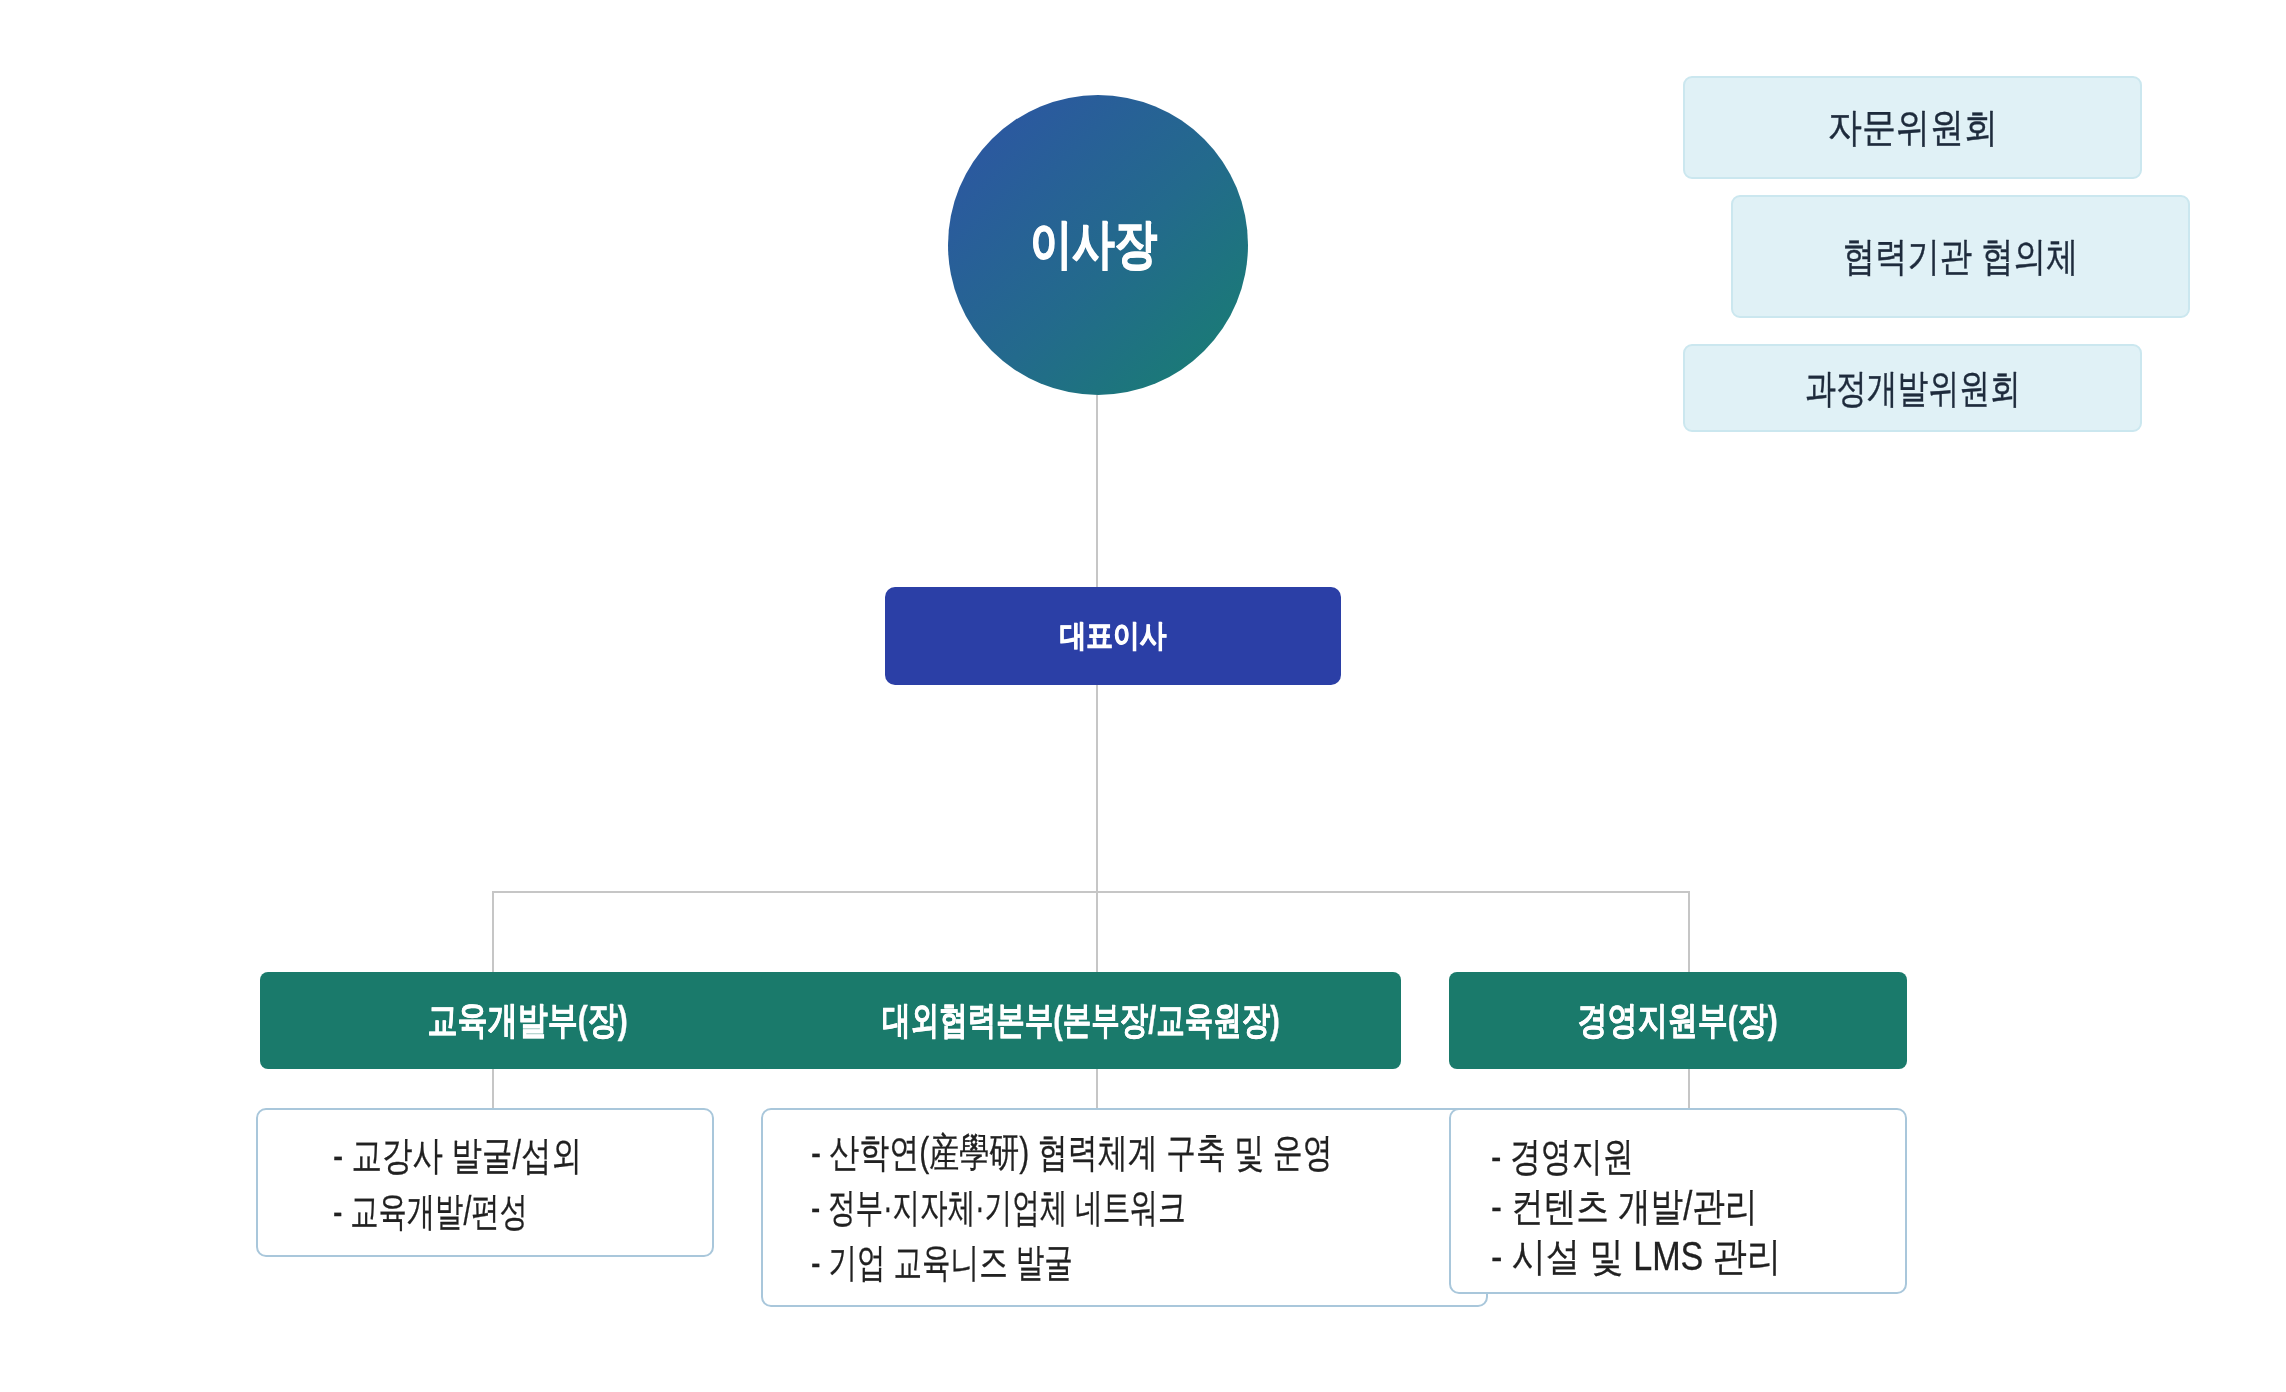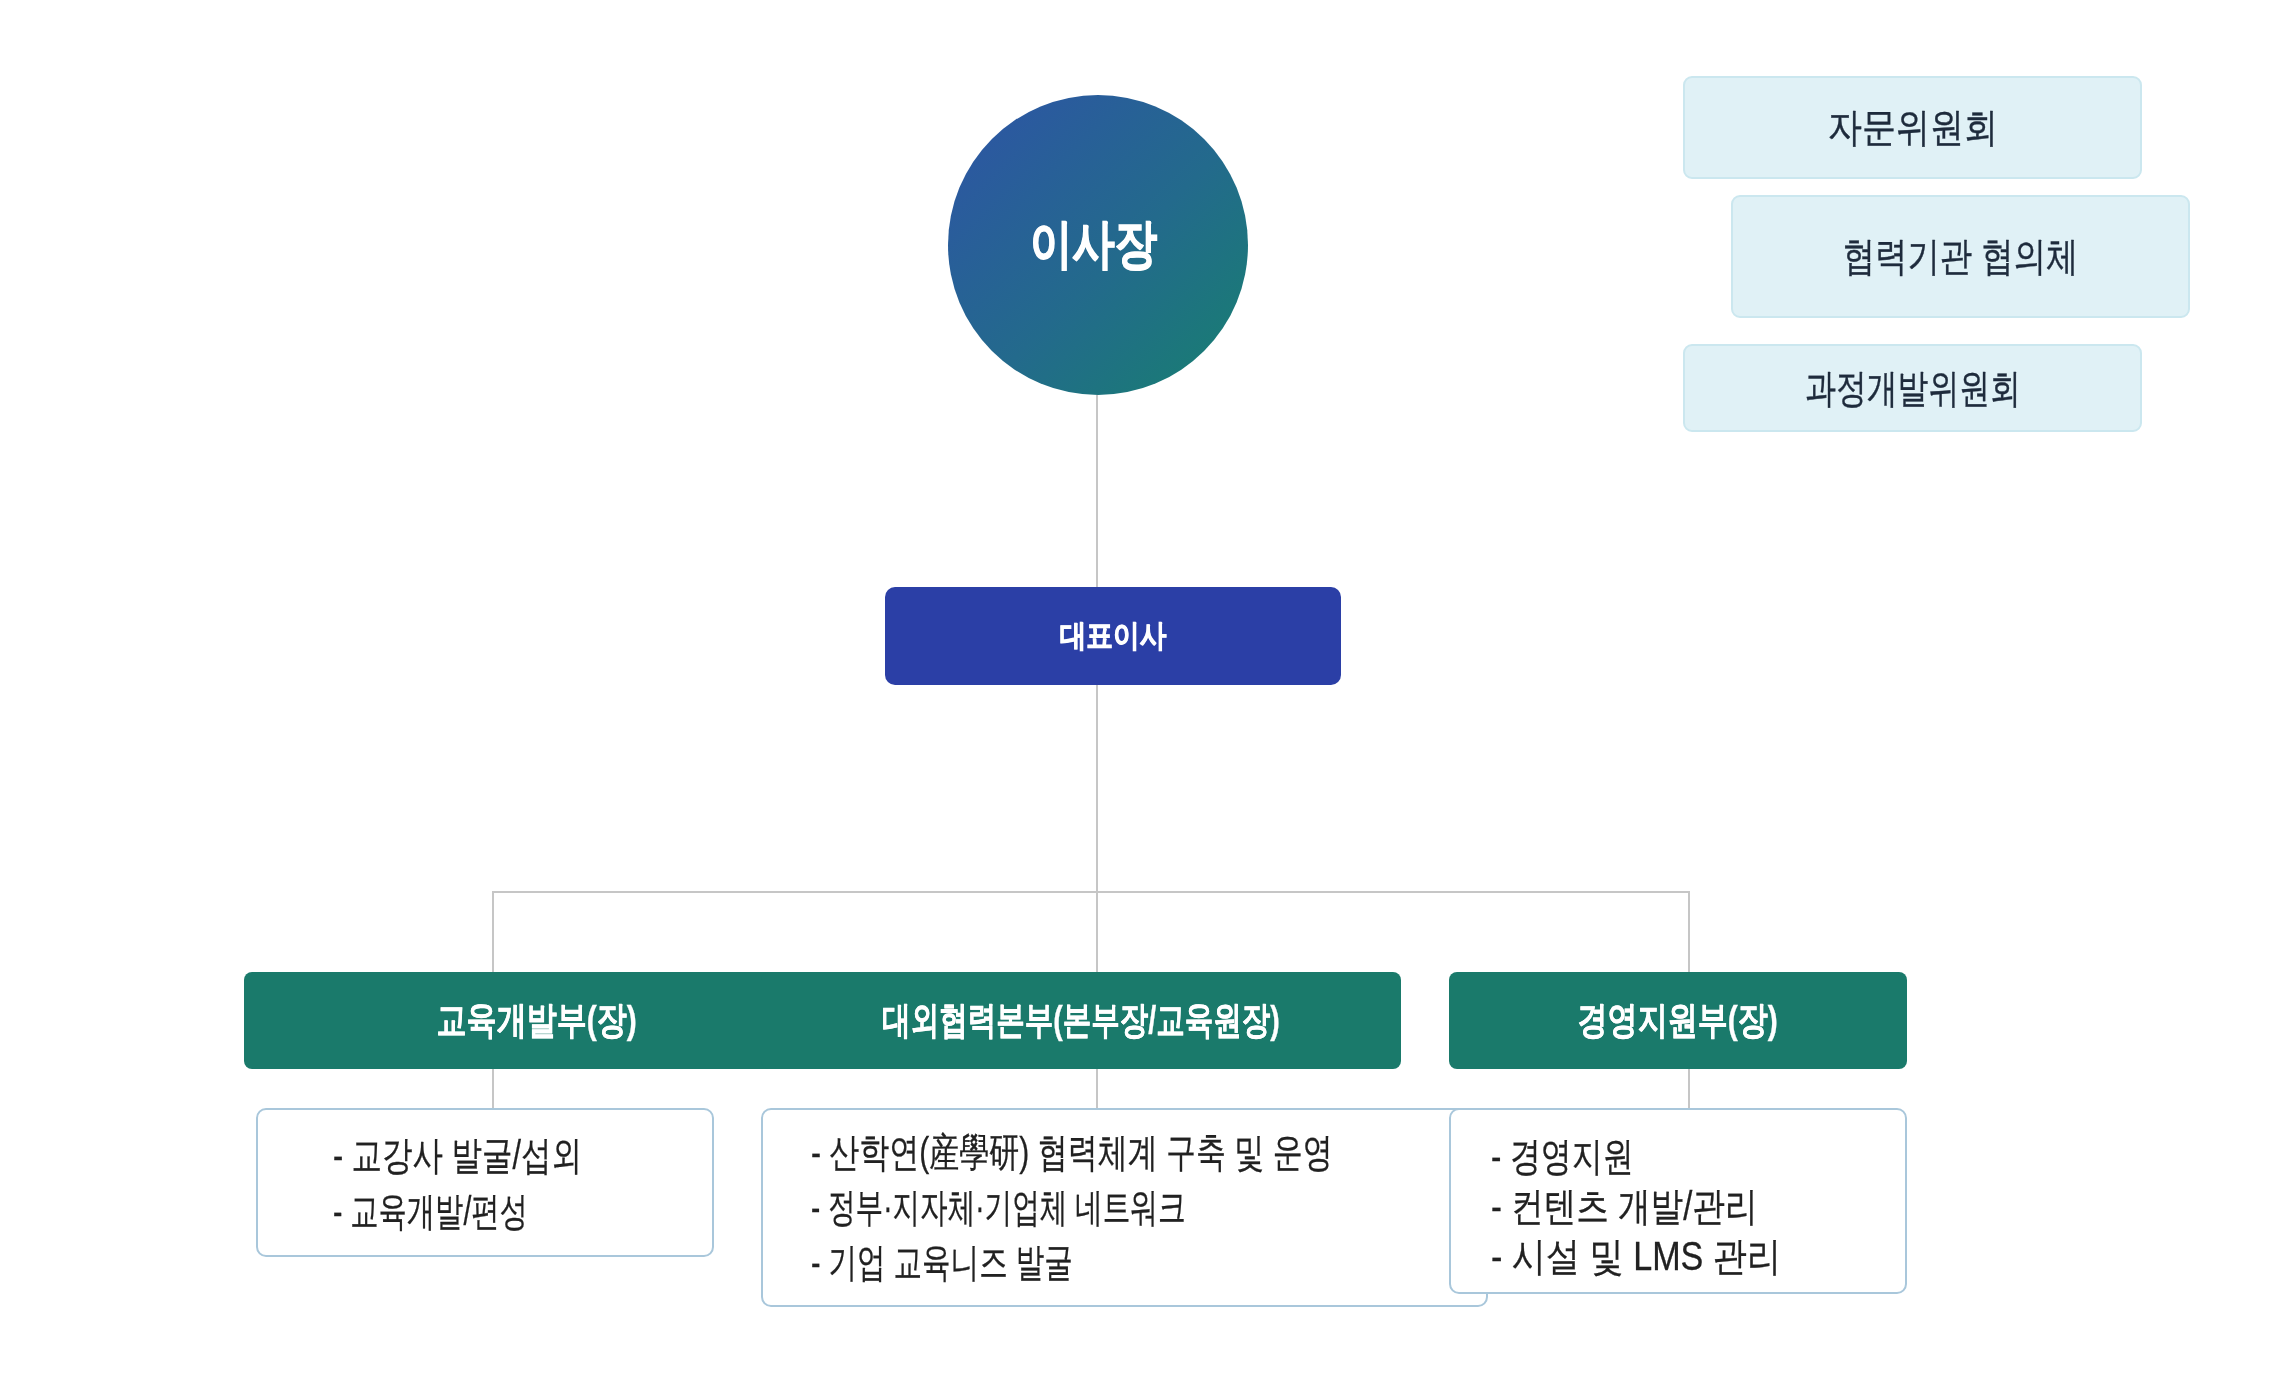--- a/index.html
+++ b/index.html
@@ -25,21 +25,21 @@
   #committee-1 .node-text{transform:scaleX(0.81);}
   #committee-2 .node-text{transform:scaleX(0.77);}
   #committee-0{top:76px;height:103px;}
   #committee-1{top:195px;height:123px;margin-left:48px;}
   #committee-2{top:344px;height:88px;}
   
   .dept{position:absolute;top:972px;height:97px;border-radius:8px;background:#1a7a6b;
         display:flex;align-items:center;justify-content:center;}
   .dept .node-text{color:#ffffff;font-weight:800;font-size:38px;transform:scaleX(0.79);-webkit-text-stroke:0.35px #ffffff;}
   #dept-1 .node-text{transform:scaleX(0.75);}
-  #dept-0{left:244px;width:536px;padding-left:25px;}
+  #dept-0{left:260px;width:536px;}
   #dept-1{left:761px;width:640px;}
   #dept-2{left:1449px;width:458px;}
   
   .detail{position:absolute;top:1108px;background:#ffffff;border:2px solid #a9c7db;border-radius:10px;
           box-sizing:border-box;display:flex;flex-direction:column;justify-content:center;}
   #detail-0{left:256px;width:458px;height:149px;padding-left:75px;}
   #detail-1{left:761px;width:727px;height:199px;padding-left:48px;text-decoration:underline;}
   #detail-2{left:1449px;width:458px;height:186px;padding-left:40px;padding-top:10px;}
   .duty{color:#212121;font-size:40px;font-weight:400;line-height:55px;white-space:nowrap;-webkit-text-stroke:0.3px #212121;}
   #detail-0 .duty{line-height:56px;}

